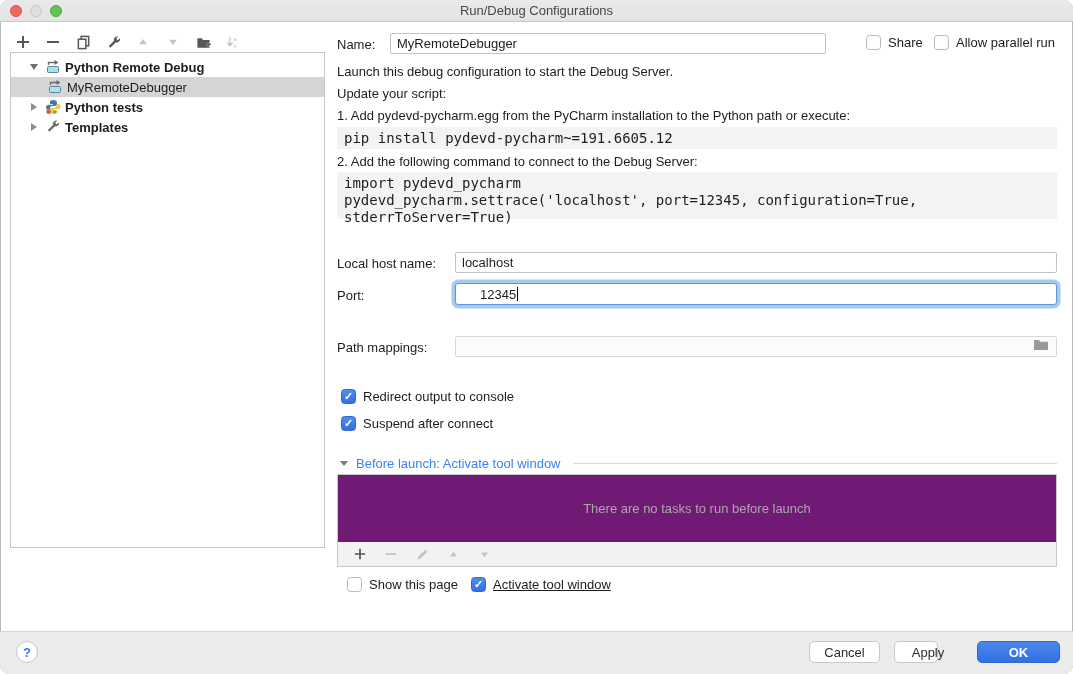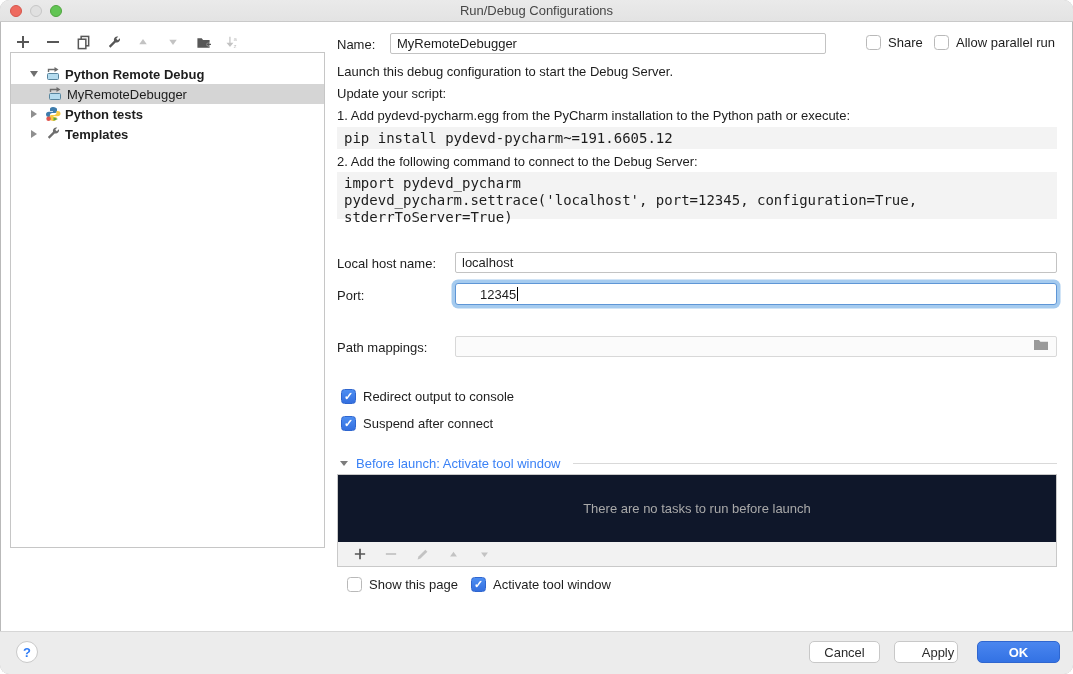--- a/index.html
+++ b/index.html
@@ -16,21 +16,21 @@
   .light.gray  { background:#e0e0e0; border:1px solid #c6c6c6; }
   .light.green { background:#62c554; border:1px solid #50a43f; }
   .win-title { position:absolute; left:0; right:0; top:3px; text-align:center; color:#474747; }
 
   
   .side-toolbar { position:absolute; left:14px; top:32px; height:20px; display:flex; align-items:center; gap:12px; }
   .tbtn { width:18px; height:18px; display:flex; align-items:center; justify-content:center; color:#575757; }
   .tbtn.disabled { color:#c3c3c3; }
   .tbtn svg { display:block; }
 
-  .tree { position:absolute; left:10px; top:52px; width:315px; height:496px; background:#fff; border:1px solid #c6c6c6; padding-top:11px; }
+  .tree { position:absolute; left:10px; top:52px; width:315px; height:496px; background:#fff; border:1px solid #c6c6c6; padding-top:4px; }
   .trow { position:relative; height:20px; display:flex; align-items:center; }
   .trow.selected { background:#d5d5d5; }
   .trow .lbl { margin-left:4px; }
   .trow .lbl.bold { font-weight:bold; }
   .expander { width:10px; margin-left:18px; display:flex; justify-content:center; }
   .tri-down { width:0; height:0; border-left:4.5px solid transparent; border-right:4.5px solid transparent; border-top:6px solid #6f6f6f; }
   .tri-right { width:0; height:0; border-top:4.5px solid transparent; border-bottom:4.5px solid transparent; border-left:6px solid #8f8f8f; }
   .ticon { width:16px; height:16px; margin-left:6px; flex:0 0 16px; }
   .ticon svg { display:block; }
   .trow.child-indent { padding-left:36px; }
@@ -57,21 +57,21 @@
   .focused { border:1px solid #5e96d6 !important; box-shadow:0 0 0 3.5px #a5cbef; border-radius:3px;
     display:flex; align-items:center; background:#fff;padding-left:24px; }
   .caret { width:1px; height:14px; background:#000; display:inline-block; margin-left:1px; }
 
   .disabledfield { background:#fbfbfb; border:1px solid #d8d8d8; border-radius:2px; display:flex; align-items:center; justify-content:flex-end; padding-right:7px; }
 
   .bl-header { position:absolute; left:340px; top:456px; width:717px; display:flex; align-items:center; gap:8px; color:#3b82f6; }
   .bl-tri { width:0; height:0; border-left:4.5px solid transparent; border-right:4.5px solid transparent; border-top:5.5px solid #7c7c7c; }
   .bl-rule { flex:1; height:1px; background:#d9d9d9; margin-left:4px; }
 
-  .tasks-panel { position:absolute; left:337px; top:474px; width:720px; height:69px; background:#0f172a; border:1px solid #c9c9c9;
+  .tasks-panel { position:absolute; left:337px; top:474px; width:720px; height:69px; background:#701a75; border:1px solid #c9c9c9;
     display:flex; align-items:center; justify-content:center; color:#a9a9a9; }
   .tasks-toolbar { position:absolute; left:337px; top:542px; width:720px; height:25px; background:#f2f2f2;
     border:1px solid #c9c9c9; border-top:none; display:flex; align-items:center; gap:13px; padding-left:13px; }
 
   
   .footer { position:absolute; left:0; top:631px; width:100%; height:43px; background:#ececec; border-top:1px solid #d6d6d6; }
   .helpbtn { position:absolute; left:16px; top:9px; width:22px; height:22px; border-radius:50%; background:#fff;
     border:1px solid #c9c9c9; color:#2f7cf6; font-weight:bold; font-size:13px; display:flex; align-items:center; justify-content:center; }
   .btn { position:absolute; top:9px; height:22px; border-radius:5px; background:#fff; border:1px solid #c8c8c8;
     font-family:"Liberation Sans", sans-serif; font-size:13px; color:#2b2b2b; display:flex; align-items:center; justify-content:center; }
@@ -298,27 +298,27 @@
             <path d="M3 5h10l-5 7z" fill="currentColor"></path>
           </svg>
         </span>
     </div>
   </div>
 
   <div class="cbx-row" style="left:347px; top:577px;">
     <span class="cbx"></span>
     <span>Show this page</span>
   </div>
-  <div class="cbx-row" style="left:471px; top:577px;">
+  <div class="cbx-row" style="left:471px; top:577px;text-decoration:underline;">
     <span class="cbx checked"></span>
     <span>Activate tool window</span>
   </div>
 
   <div class="footer">
     <div class="helpbtn">
       <span>?</span>
     </div>
     <button class="btn" style="left:809px; width:71px;">Cancel</button>
-    <button class="btn" style="left:894px; width:64px;padding-left:24px;">Apply</button>
+    <button class="btn" style="left:894px; width:44px;padding-left:24px;">Apply</button>
     <button class="btn primary" style="left:977px; width:83px;font-weight:bold;">OK</button>
   </div>
 
 </div>
 
 </body></html>

